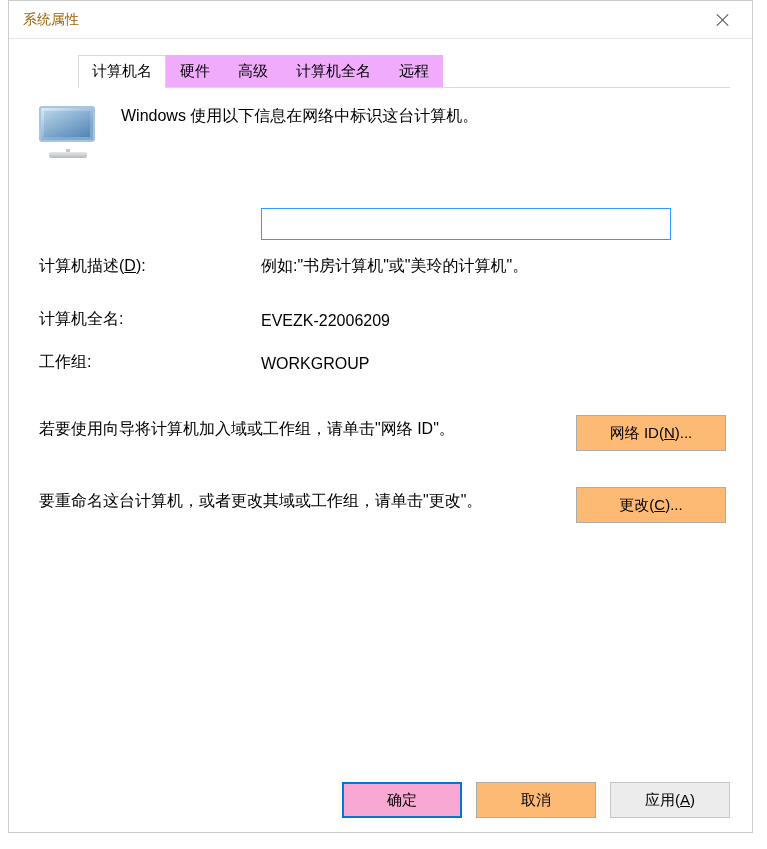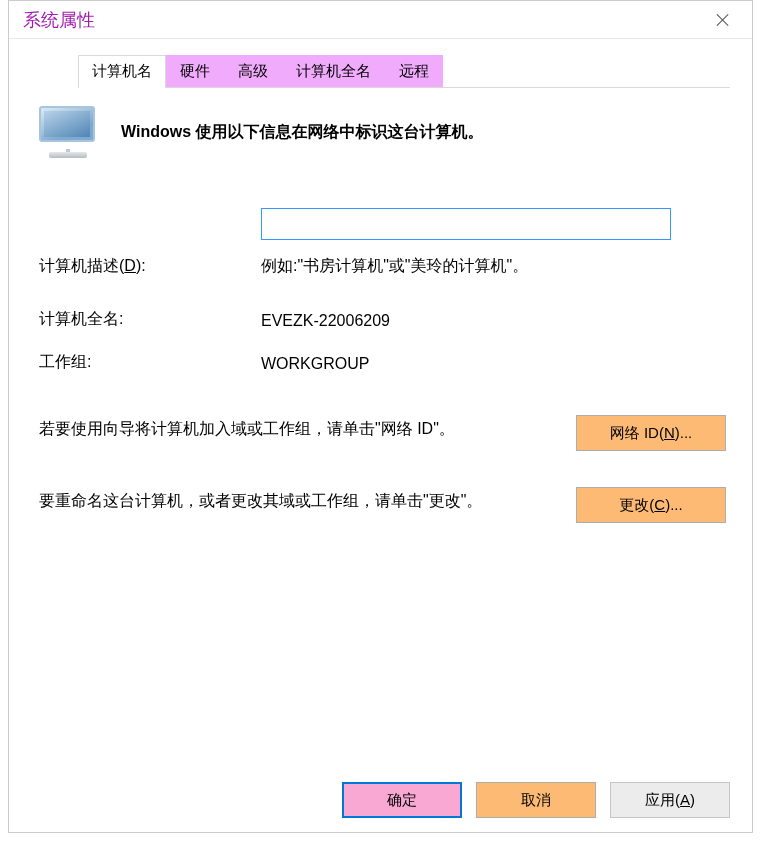--- a/index.html
+++ b/index.html
@@ -21,22 +21,22 @@
     }
     .titlebar {
       height: 38px;
       display: flex;
       align-items: center;
       padding: 0 8px 0 14px;
       border-bottom: 1px solid #e8e8e8;
     }
     .titlebar-title {
       flex: 1;
-      color: #a21caf;
-      font-size: 18px;
+      color: #a16207;
+      font-size: 14px;
     }
     .close-btn {
       width: 42px;
       height: 30px;
       display: flex;
       align-items: center;
       justify-content: center;
       color: #555;
       font-size: 16px;
       cursor: pointer;
@@ -92,24 +92,23 @@
       background: #f0abfc;
     }
 
     .content {
       flex: 1;
       padding: 18px 4px 10px 4px;
     }
 
     .intro-row {
       display: flex;
-      align-items: center;
+      align-items: flex-start;
       gap: 24px;
       padding-left: 4px;
-      font-weight: bold;
     }
     .computer-icon {
       width: 58px;
       height: 52px;
       position: relative;
     }
     .monitor {
       width: 56px;
       height: 36px;
       border: 2px solid #a8c5e0;

